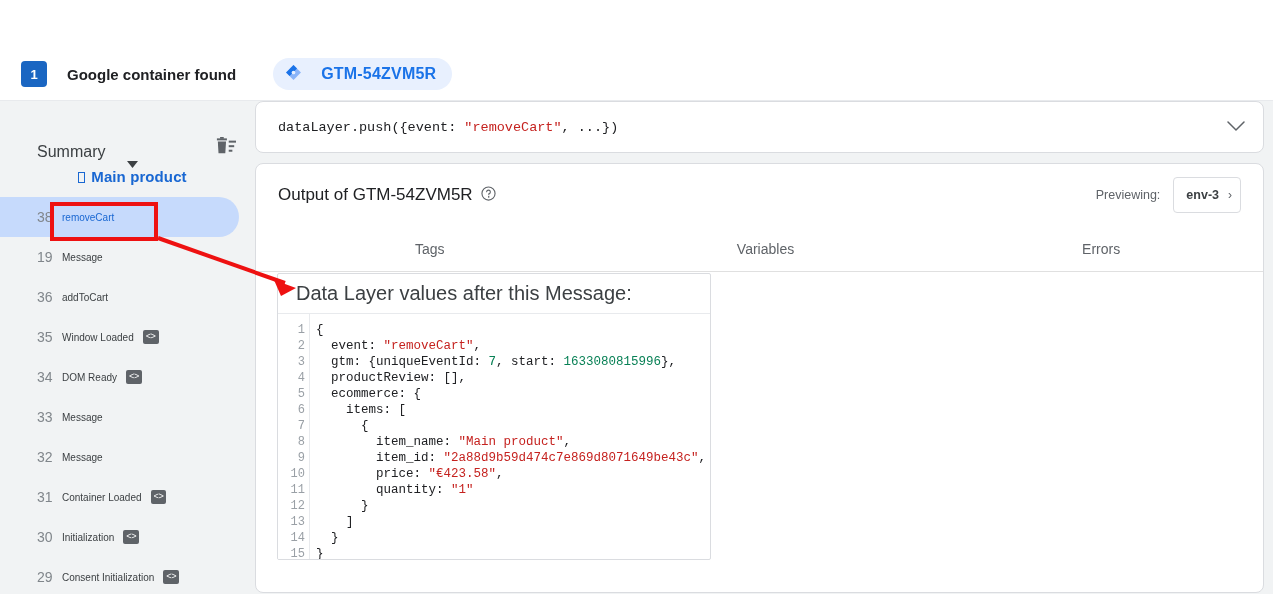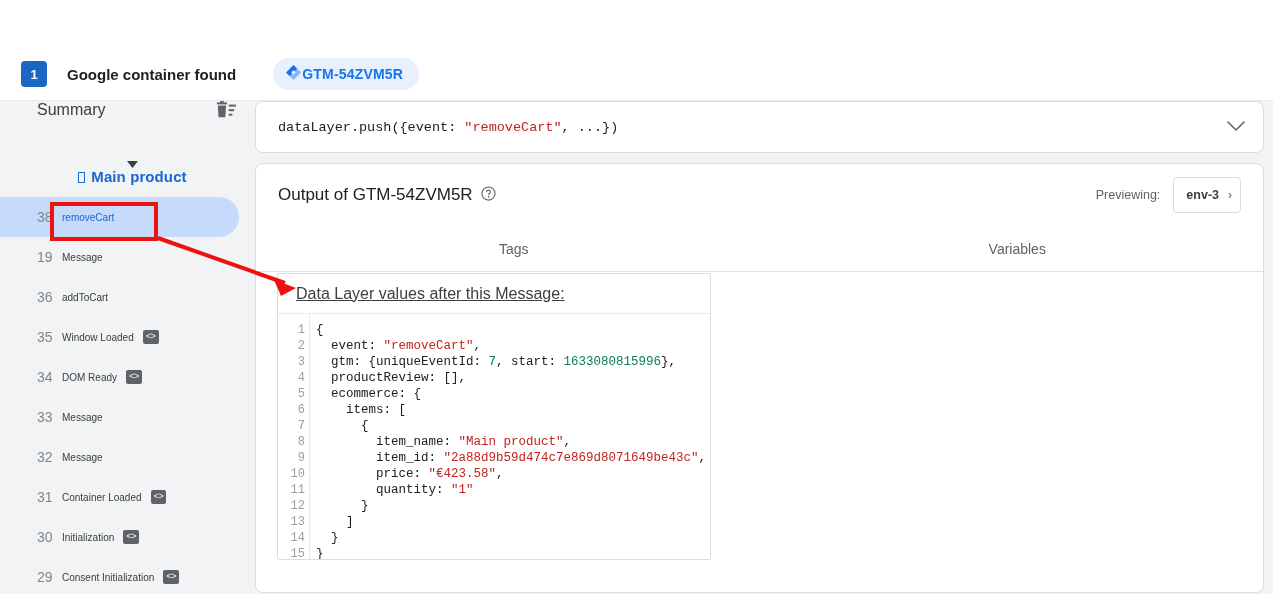--- a/index.html
+++ b/index.html
@@ -41,28 +41,28 @@
   .count-badge {
     margin-left: 21px; width: 26px; height: 26px; border-radius: 4px;
     background: #1a66c2; color: #fff; font-size: 13px; font-weight: bold;
     display: flex; align-items: center; justify-content: center;
   }
   .cfound-text { margin-left: 20px; font-size: 15px; font-weight: bold; color: #202124; }
   .gtm-chip {
     margin-left: 37px; height: 32px; border-radius: 16px; background: #e8f0fe;
     display: flex; align-items: center; padding: 0 16px 0 12px; cursor: pointer;
   }
-  .gtm-chip .label { margin-left: 0; font-size: 14px; font-weight: bold; color: #1a73e8; letter-spacing: .2px; }
+  .gtm-chip .label { margin-left: 19px; font-size: 16px; font-weight: bold; color: #1a73e8; letter-spacing: .2px; }
 
   
   .sidebar {
     position: absolute; left: 0; top: 101px; width: 255px; height: 493px;
     background: #f1f3f4; overflow: hidden;
   }
-  .sb-head { height: 60px; display: flex; align-items: flex-start; padding: 0 18px 0 37px; gap: 31px; }
+  .sb-head { height: 60px; display: flex; align-items: flex-end; padding: 0 18px 0 37px; gap: 31px; }
   .sb-head .title { font-size: 16px; color: #3c4043; flex: 1; }
   .trash-icon { cursor: pointer; display:block; }
   .sb-group {
     display: flex; align-items: center; height: 36px; padding-left: 10px; cursor: pointer; flex-direction: column;
   }
   .caret { width: 22px; display: flex; justify-content: center; }
   .sb-group .gtitle { font-size: 15px; font-weight: bold; color: #1967d2; letter-spacing: .1px; }
   .tofu { display: inline-block; width: 7px; height: 11px; border: 1px solid #1967d2;
           margin-right: 6px; vertical-align: -1px; }
   .sb-item {
@@ -116,21 +116,21 @@
   .tab.active::after {
     content: ""; position: absolute; left: 0; right: 0; bottom: -1px; height: 3px; background: #1a73e8;
   }
 
   .dl-panel {
     position: absolute; left: 22px; top: 172px; width: 434px; height: 287px;
     background: #fff; border: 1px solid #dadce0; border-radius: 2px; overflow: hidden;
   }
   .dl-panel-head { height: 40px; display: flex; align-items: center; padding: 0 0 0 18px;
                    border-bottom: 1px solid #e8eaed; }
-  .dl-panel-head .t { font-size: 16px; color: #3c4043; text-decoration: underline; }
+  .dl-panel-head .t { font-size: 20px; color: #3c4043; }
   .code-area { display: flex; height: 247px; }
   .gutter {
     width: 32px; flex: 0 0 auto; padding-top: 8px; text-align: right;
     font-family: "Liberation Mono", monospace; font-size: 12px; color: #9aa0a6;
     border-right: 1px solid #e8eaed; background: #fff;
   }
   .gutter div { height: 16px; line-height: 16px; padding-right: 4px; }
   .codelines {
     flex: 1; padding: 8px 0 0 6px; font-family: "Liberation Mono", monospace;
     font-size: 12.5px; color: #202124; white-space: pre; overflow: visible;
@@ -260,20 +260,21 @@
         <span class="spacer"></span>
         <span class="prev-label">Previewing:</span>
         <span class="env-chip">
           <span class="t">env-3</span>
           <span class="c">›</span>
         </span>
       </div>
       <div class="tabs" id="output-tabs">
           <div class="tab">Tags</div>
           <div class="tab">Variables</div>
+          <div class="tab">Errors</div>
         </div>
     </div>
 
     <div class="dl-panel">
       <div class="dl-panel-head">
         <span class="t">Data Layer values after this Message:</span>
       </div>
       <div class="code-area">
         <div class="gutter" id="code-gutter">
             <div>1</div>

